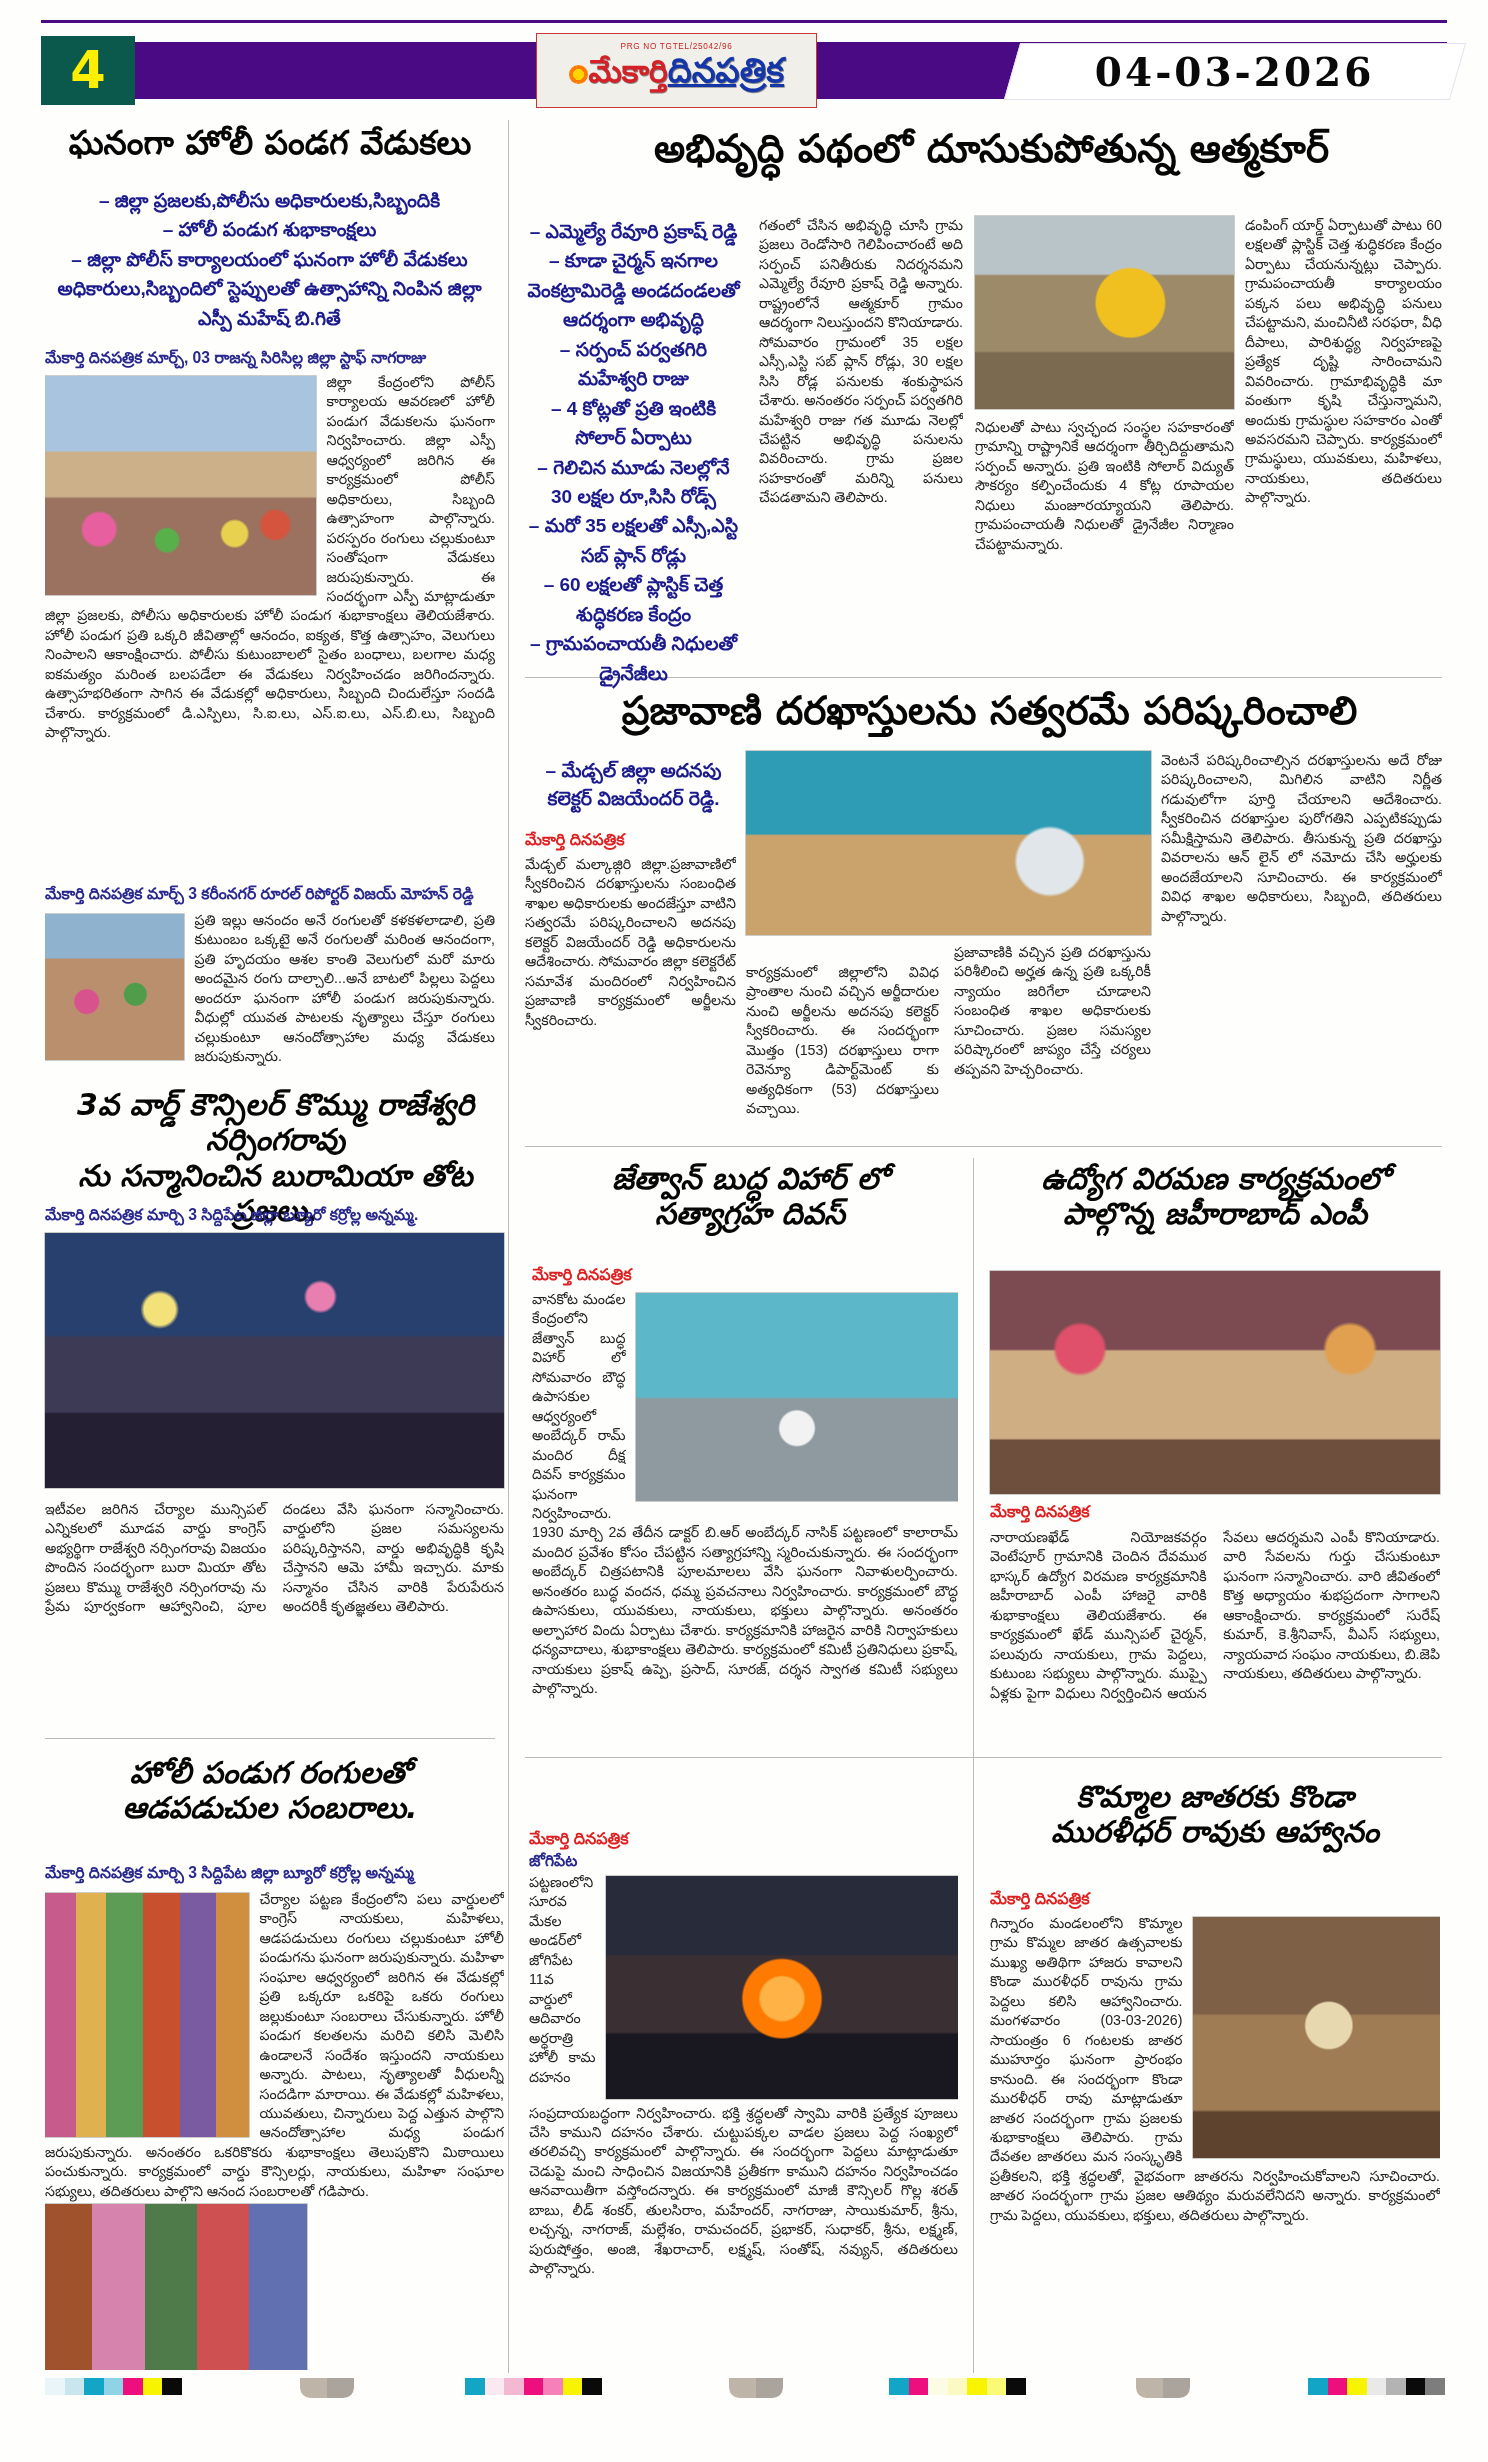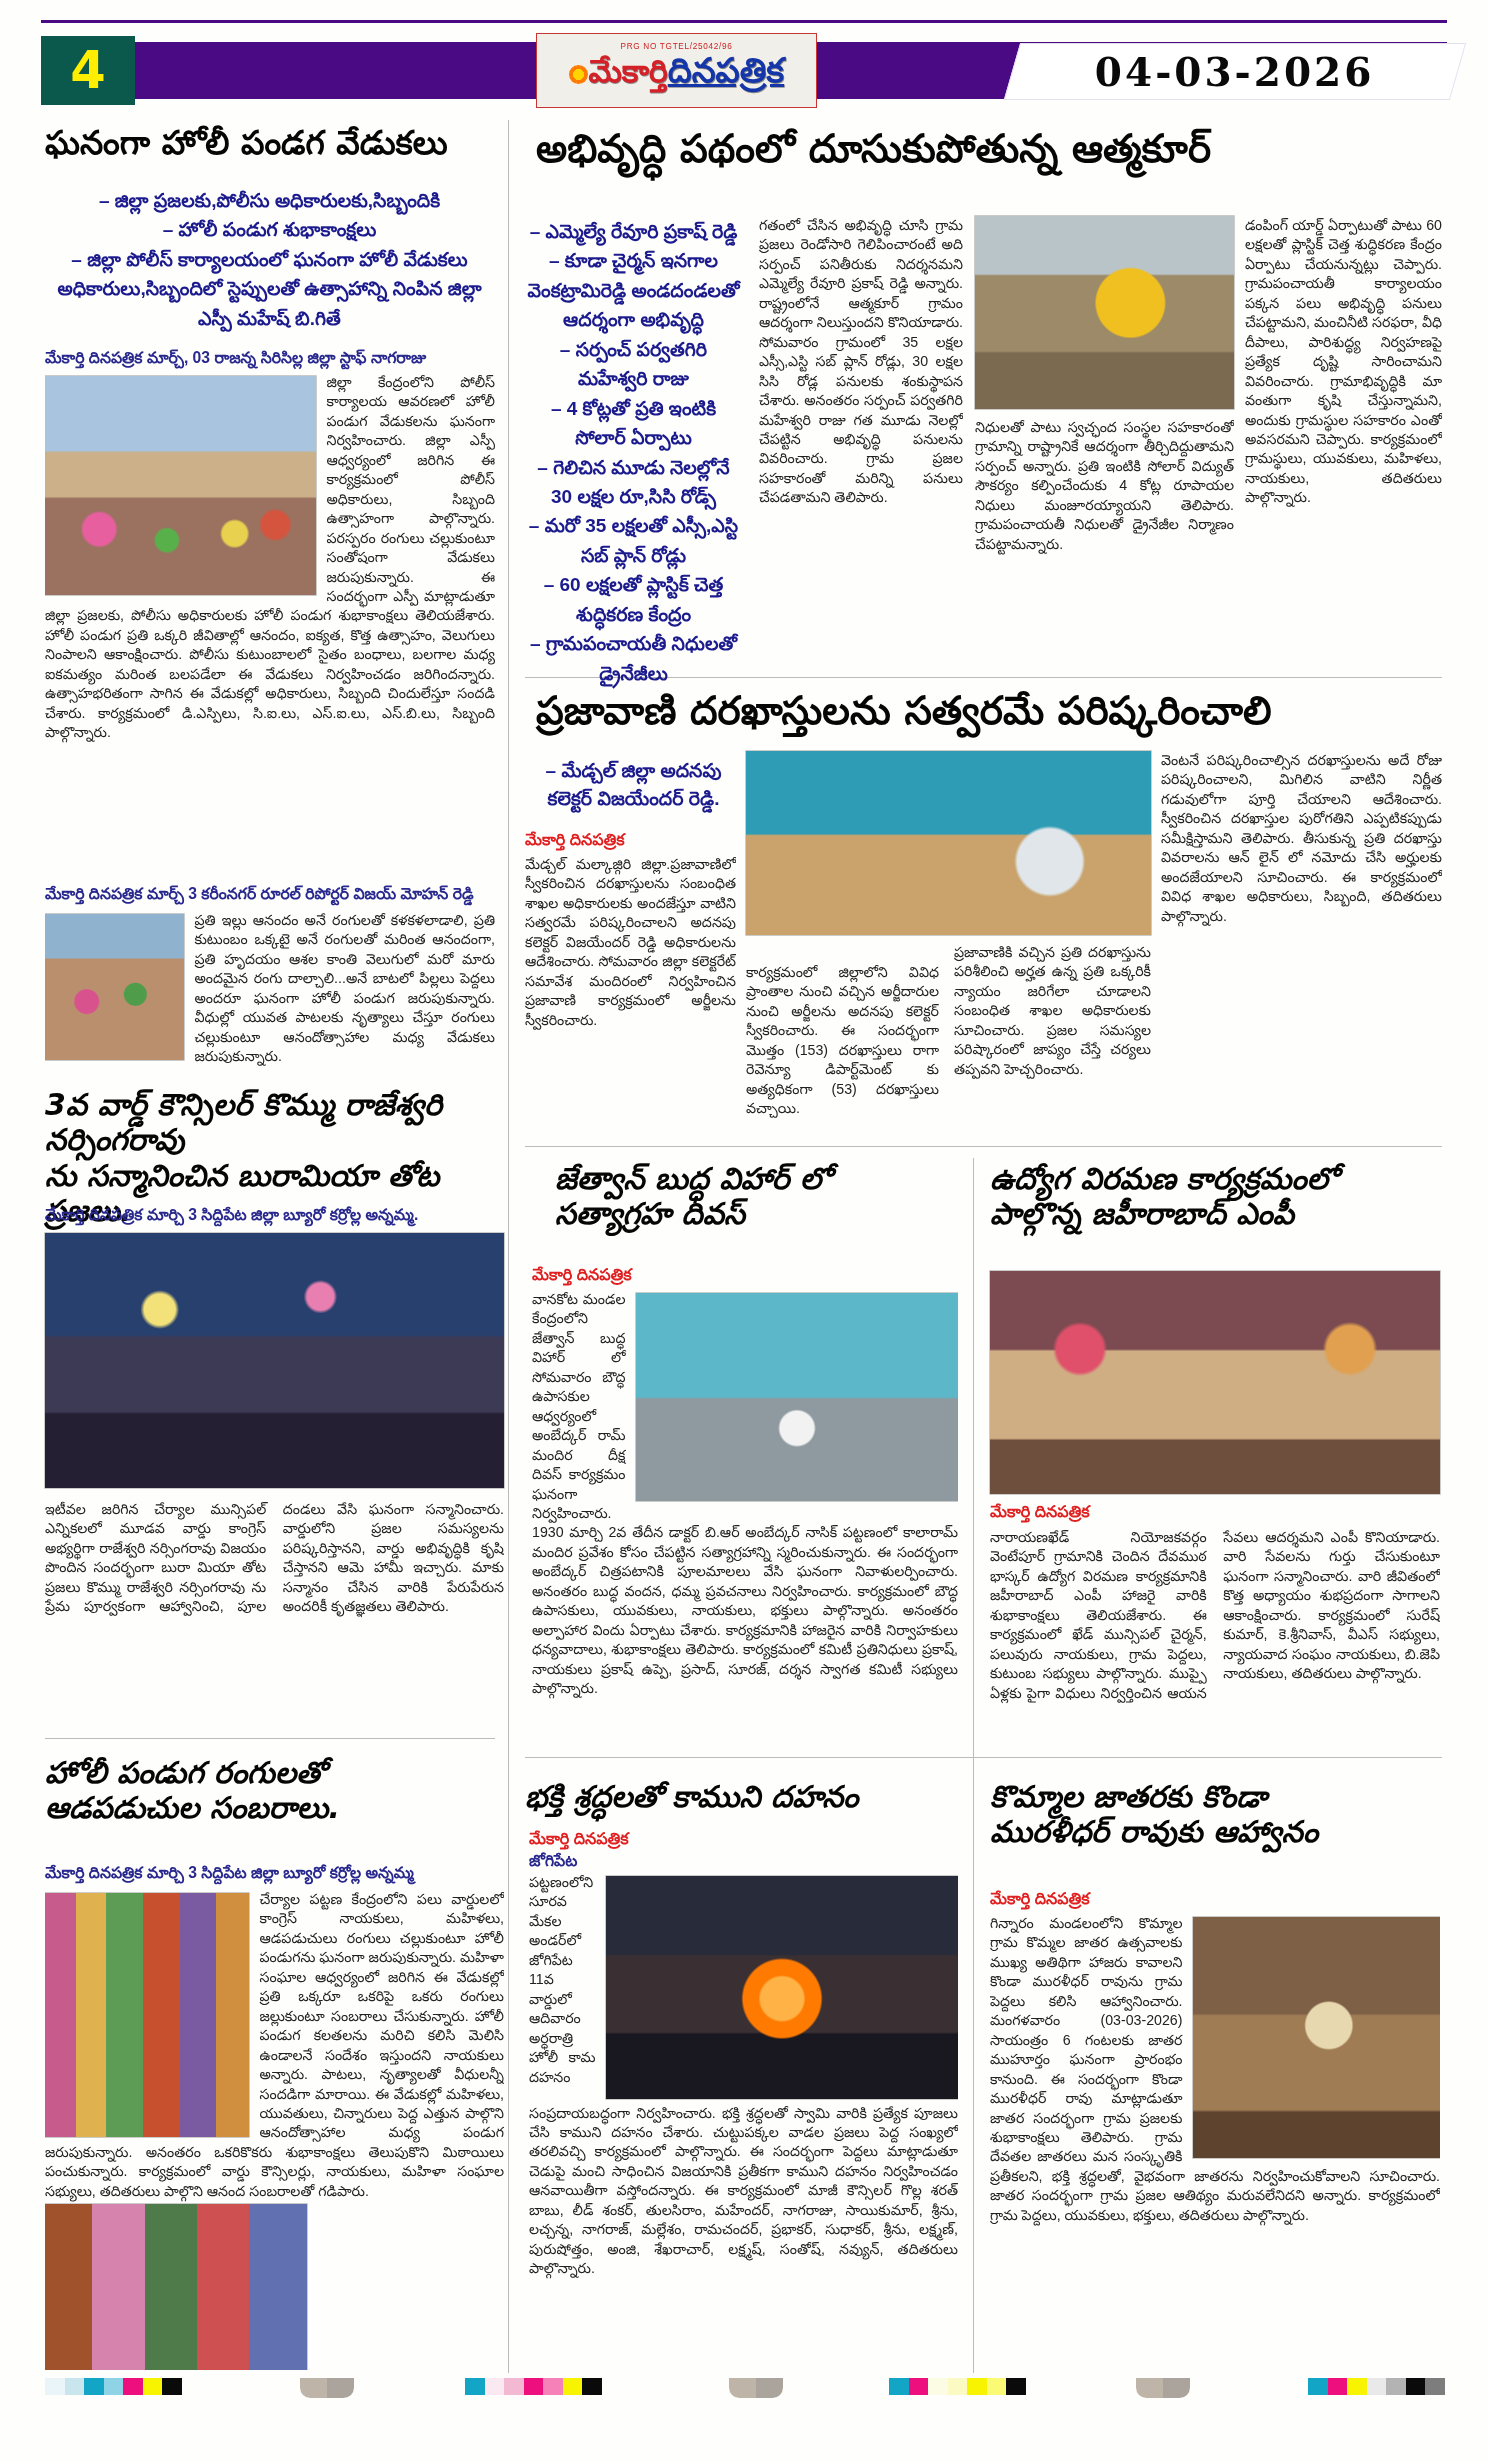--- a/index.html
+++ b/index.html
@@ -19,21 +19,21 @@
             background:radial-gradient(circle,#ffd400 0 40%,#ff7a00 41% 60%,transparent 61%);
             box-shadow:0 0 0 1.5px #ff7a00 inset;}
   .logo-w1{font-size:31.5px;font-weight:bold;color:#d42027;text-shadow:0.7px 0.7px 0 #888;}
   .logo-w2{font-size:34px;font-weight:bold;color:#1536a8;text-shadow:0.7px 0.7px 0 #888;text-decoration:underline;}
   .date-box{position:absolute;left:1012px;top:43px;width:444px;height:55px;background:#ffffff;
             transform:skewX(-16deg);display:flex;align-items:center;justify-content:center;border:0.7px solid #e5e0ee;}
   .date-box span{transform:skewX(16deg);font-family:"DejaVu Serif",serif;font-weight:bold;
                  font-size:39px;color:#0a0a0a;letter-spacing:3px;}
   
   .abs{position:absolute;}
-  .hl{font-weight:bold;color:#060606;line-height:1.18;font-family:"DejaVu Sans",sans-serif;}
+  .hl{font-weight:bold;color:#060606;text-align:center;line-height:1.18;font-family:"DejaVu Sans",sans-serif;}
   .hl-xl{font-size:39px;}
   .hl-lg{font-size:33px;}
   .hl-md{font-size:30px;font-style:italic;}
   .bullets{color:#1b1b8e;font-weight:bold;text-align:center;font-size:19px;line-height:1.55;}
   .byline-blue{color:#1b1b8e;font-weight:bold;text-align:center;font-size:19px;line-height:1.45;}
   .dateline-blue{color:#28288e;font-weight:bold;font-size:15.7px;}
   .dateline-red{color:#e02020;font-weight:bold;font-size:16px;}
   .bodytext{font-size:14.2px;line-height:1.37;text-align:justify;color:#222;overflow:hidden;}
   .photo{background:#999;box-shadow:0 0 0 0.7px #b5b5b5;}
   .f-left{float:left;margin:3px 10.5px 4.5px 0;}
@@ -192,21 +192,20 @@
   </div>
 
   <div class="abs hl hl-md" style="left:990px;top:1161px;width:450px;">
     <div>ఉద్యోగ విరమణ కార్యక్రమంలో</div>
     <div>పాల్గొన్న జహీరాబాద్ ఎంపీ</div>
   </div>
   <div class="abs photo ph-stage" style="left:990px;top:1271px;width:450px;height:223px;"></div>
   <div class="abs dateline-red" style="left:990px;top:1503px;width:225px;">మేకార్తి దినపత్రిక</div>
   <div class="abs bodytext" style="left:990px;top:1528px;width:450px;height:221px;column-count:2;column-gap:16.5px;">నారాయణఖేడ్ నియోజకవర్గం వెంటేపూర్ గ్రామానికి చెందిన దేవముఠ భాస్కర్ ఉద్యోగ విరమణ కార్యక్రమానికి జహీరాబాద్ ఎంపీ హాజరై వారికి శుభాకాంక్షలు తెలియజేశారు. ఈ కార్యక్రమంలో ఖేడ్ మున్సిపల్ చైర్మన్, పలువురు నాయకులు, గ్రామ పెద్దలు, కుటుంబ సభ్యులు పాల్గొన్నారు. ముప్పై ఏళ్లకు పైగా విధులు నిర్వర్తించిన ఆయన సేవలు ఆదర్శమని ఎంపీ కొనియాడారు. వారి సేవలను గుర్తు చేసుకుంటూ ఘనంగా సన్మానించారు. వారి జీవితంలో కొత్త అధ్యాయం శుభప్రదంగా సాగాలని ఆకాంక్షించారు. కార్యక్రమంలో సురేష్ కుమార్, కె.శ్రీనివాస్, వీఎస్ సభ్యులు, న్యాయవాద సంఘం నాయకులు, బి.జెపి నాయకులు, తదితరులు పాల్గొన్నారు.</div>
 
-  <div class="abs hl hl-md" style="left:525px;top:1779px;width:435px;">భక్తి శ్రద్ధలతో కాముని దహనం</div>
   <div class="abs dateline-red" style="left:529px;top:1830px;width:225px;">మేకార్తి దినపత్రిక</div>
   <div class="abs dateline-blue" style="left:529px;top:1852px;width:225px;">జోగిపేట</div>
   <div class="abs bodytext" style="left:529px;top:1873px;width:429px;height:499px;">
     <div class="photo ph-bonfire f-right" style="width:352px;height:223px;"></div>
     <span>పట్టణంలోని సూరవ మేకల అండర్‌లో జోగిపేట 11వ వార్డులో ఆదివారం అర్ధరాత్రి హోలీ కామ దహనం సంప్రదాయబద్ధంగా నిర్వహించారు. భక్తి శ్రద్ధలతో స్వామి వారికి ప్రత్యేక పూజలు చేసి కాముని దహనం చేశారు. చుట్టుపక్కల వాడల ప్రజలు పెద్ద సంఖ్యలో తరలివచ్చి కార్యక్రమంలో పాల్గొన్నారు. ఈ సందర్భంగా పెద్దలు మాట్లాడుతూ చెడుపై మంచి సాధించిన విజయానికి ప్రతీకగా కాముని దహనం నిర్వహించడం ఆనవాయితీగా వస్తోందన్నారు. ఈ కార్యక్రమంలో మాజీ కౌన్సిలర్ గొల్ల శరత్ బాబు, లీడ్ శంకర్, తులసిరాం, మహేందర్, నాగరాజు, సాయికుమార్, శ్రీను, లచ్చన్న, నాగరాజ్, మల్లేశం, రామచందర్, ప్రభాకర్, సుధాకర్, శ్రీను, లక్ష్మణ్, పురుషోత్తం, అంజి, శేఖరాచార్, లక్ష్మష్, సంతోష్, నవ్యున్, తదితరులు పాల్గొన్నారు.</span>
   </div>
 
   <div class="abs hl hl-md" style="left:990px;top:1779px;width:450px;">
     <div>కొమ్మాల జాతరకు కొండా</div>
     <div>మురళీధర్ రావుకు ఆహ్వానం</div>

